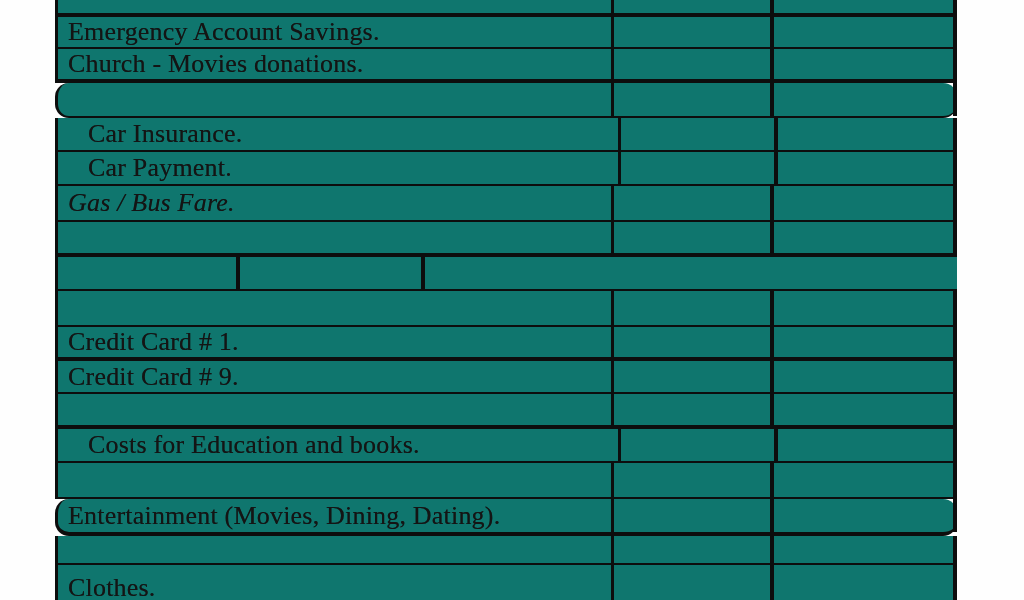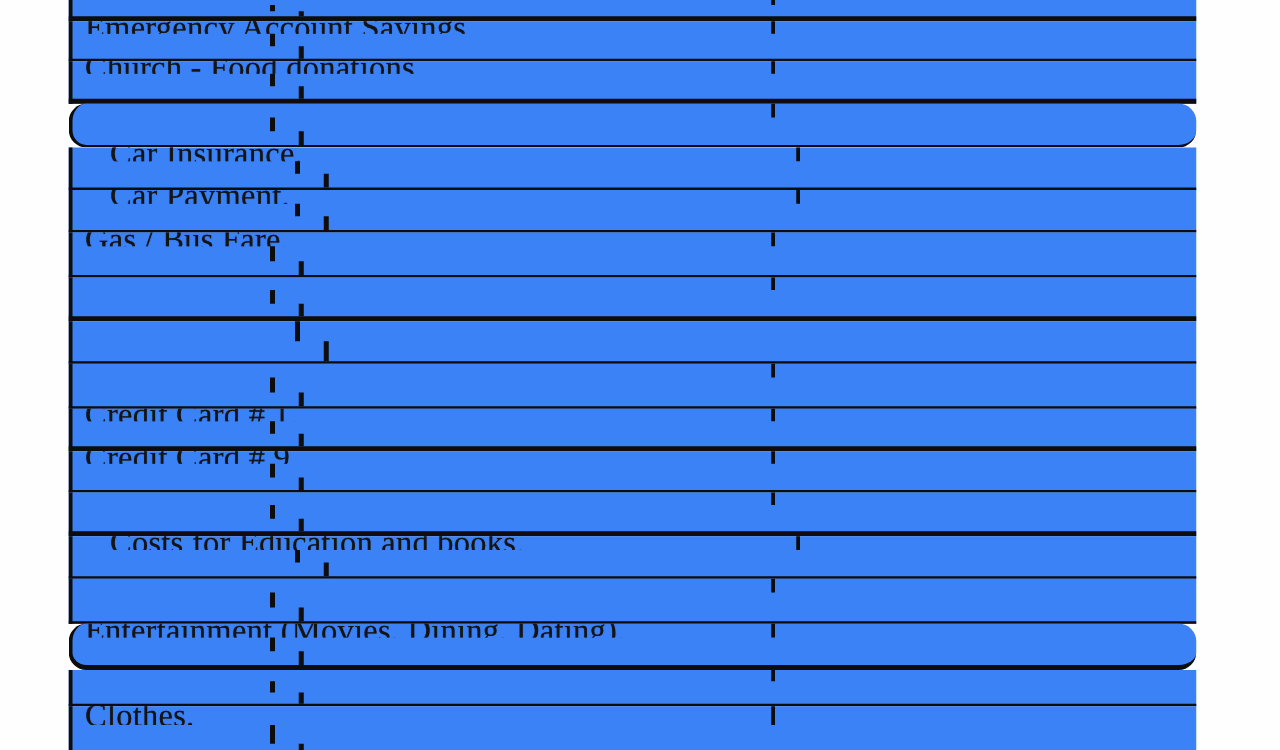--- a/index.html
+++ b/index.html
@@ -23,32 +23,31 @@
     top: 0;
     width: 902px;
     height: 600px;
     box-sizing: border-box;
   }
   .row {
     display: flex;
     box-sizing: content-box;
     border-bottom: 2px solid #0d0d0d;
     border-left: 3px solid #0d0d0d;
-    background: #3b82f6;
-    flex-direction: column;
+    background: #0f766e;
   }
   .row.thick { border-bottom-width: 4px; }
   .row.last  { border-bottom: none; }
   .h13 { height: 13px; }
   .h27 { height: 27px; }
   .h30 { height: 30px; }
   .h31 { height: 31px; }
   .h32 { height: 32px; padding-left: 20px; }
   .h33 { height: 33px; border-radius: 14px; }
-  .h34 { height: 34px; }
+  .h34 { height: 34px; font-style: italic; }
   .h35 { height: 45px; }
   .cell {
     box-sizing: content-box;
     height: 100%;
     display: flex;
     align-items: center;
     overflow: hidden;
     white-space: nowrap;
   }
   .c1 {
@@ -81,21 +80,21 @@
       <div class="cell c3"></div>
     </div>
 
     <div class="row h30">
       <div class="cell c1">Emergency Account Savings.</div>
       <div class="cell c2"></div>
       <div class="cell c3"></div>
     </div>
 
     <div class="row h30 thick">
-      <div class="cell c1">Church - Food donations.</div>
+      <div class="cell c1">Church - Movies donations.</div>
       <div class="cell c2"></div>
       <div class="cell c3"></div>
     </div>
 
     <div class="row h33">
       <div class="cell c1"></div>
       <div class="cell c2"></div>
       <div class="cell c3"></div>
     </div>
 

